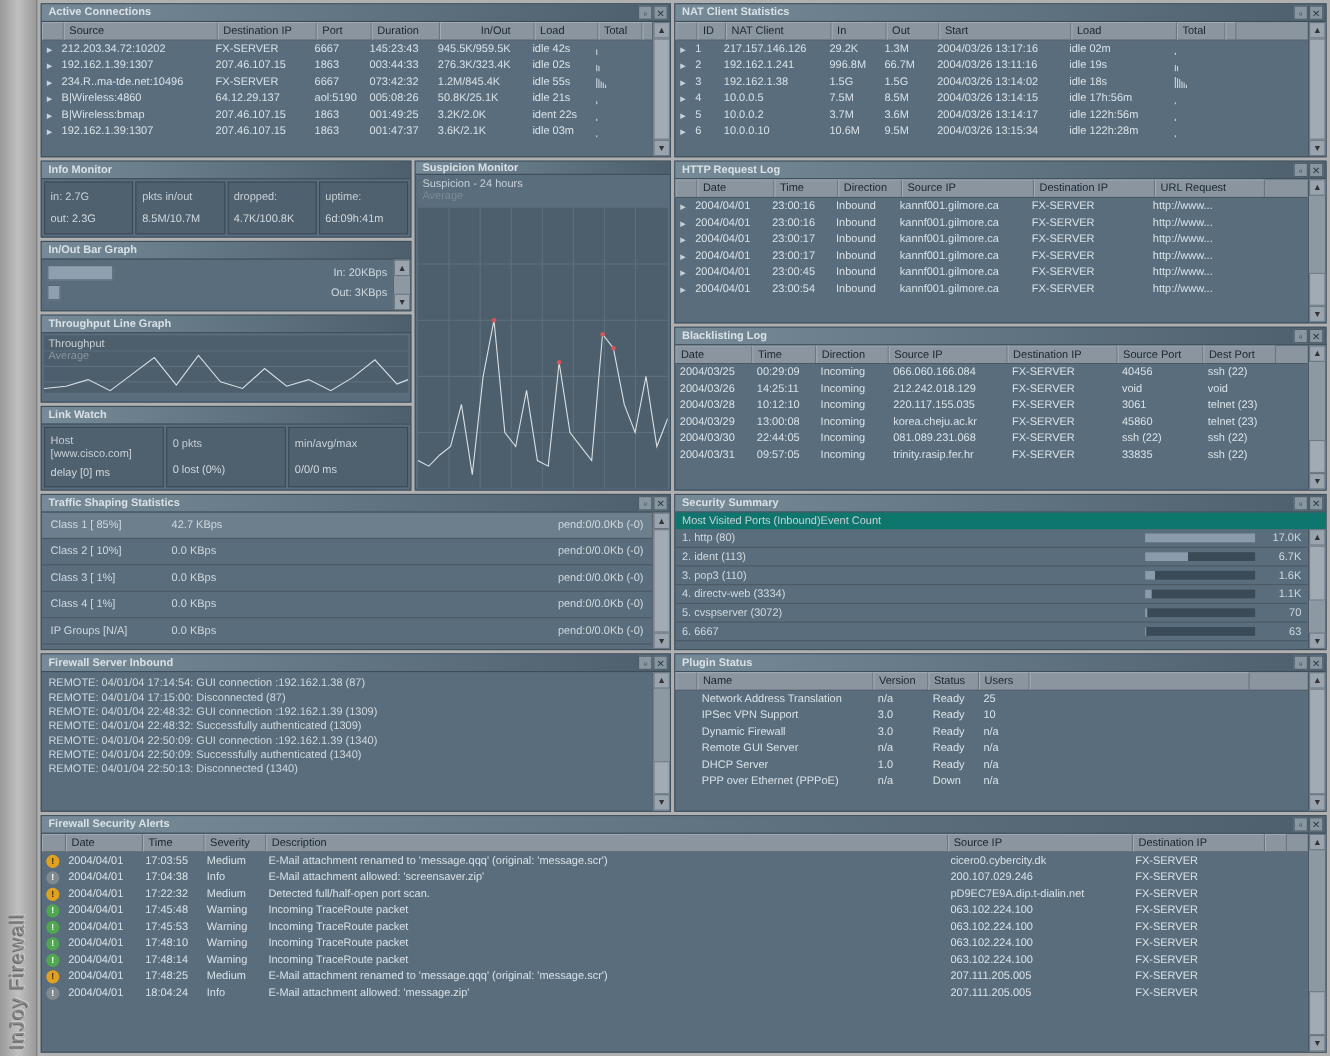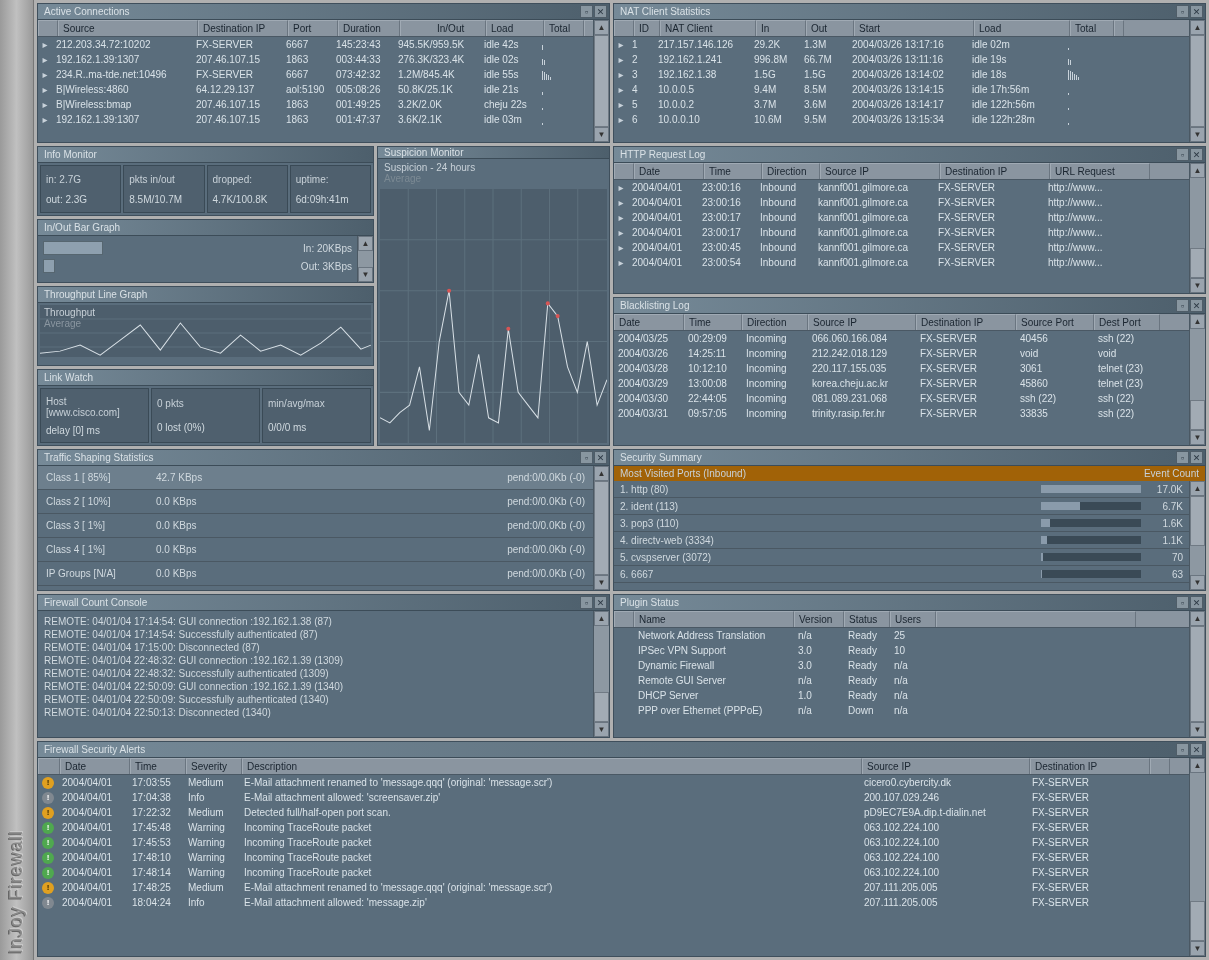--- a/index.html
+++ b/index.html
@@ -6,21 +6,21 @@
 body { background:#b0b0b0; width:1209px; height:960px; display:flex; }
 .brand-bar { width:34px; background:linear-gradient(to right,#9a9a9a,#c0c0c0,#9a9a9a); border-right:1px solid #777; display:flex; align-items:flex-end; justify-content:center; padding-bottom:6px; }
 .brand-bar span { writing-mode:vertical-rl; transform:rotate(180deg); font-size:18px; color:#888; text-shadow:1px 1px 0 #ccc,-1px -1px 0 #666; letter-spacing:1px; font-weight:normal; }
 .main { flex:1; padding:3px; display:flex; flex-direction:column; gap:3px; }
 .row { display:flex; gap:3px; }
 .col { display:flex; flex-direction:column; gap:3px; }
 .col-left { width:573px; }
 .col-right { flex:1; }
 .panel { background:#5a6d7c; border:1px solid #3f4f5c; display:flex; flex-direction:column; }
 .titlebar { height:16px; background:linear-gradient(to right,#768a98,#4d5f6c); display:flex; align-items:center; justify-content:space-between; padding:0 2px; border-bottom:1px solid #3c4c58; }
-.titlebar .t { color:#d9e1e6; font-weight:normal; font-size:10px; padding-left:4px; }
+.titlebar .t { color:#d9e1e6; font-weight:bold; font-size:10px; padding-left:4px; }
 .titlebar .ctrls { display:flex; gap:1px; }
 .winbtn { width:13px; height:13px; background:#8896a0; border:1px solid #4f5d68; color:#2c3844; font-size:9px; display:flex; align-items:center; justify-content:center; cursor:default; }
 .headers { display:flex; background:#8a95a0; border-bottom:1px solid #4a5864; height:17px; align-items:stretch; }
 .hcell { border-right:1px solid #6a7580; border-top:1px solid #a0aab4; border-left:1px solid #a0aab4; color:#1a2530; font-size:10px; display:flex; align-items:center; padding:0 4px; flex-shrink:0; }
 .body { flex:1; overflow:hidden; position:relative; }
 .row-data { display:flex; height:15px; align-items:center; color:#d9e2e8; font-size:10px; }
 .cell { padding:0 4px; flex-shrink:0; overflow:hidden; white-space:nowrap; text-overflow:clip; }
 .arrow-ico { width:14px; height:14px; display:flex; align-items:center; justify-content:center; color:#c8d2da; }
 .scroll-v { width:16px; background:#8d98a2; border-left:1px solid #4a5863; display:flex; flex-direction:column; }
 .scroll-v .sbtn { height:15px; background:#9aa4ae; border:1px solid #6a7580; display:flex; align-items:center; justify-content:center; color:#333; font-size:8px; }
@@ -33,21 +33,21 @@
 .line-graph { height:52px; background:#4d5e6c; position:relative; margin:2px; }
 .line-graph svg { position:absolute; inset:0; }
 .grid-line { stroke:#5d6f7c; stroke-width:1; }
 .data-line { stroke:#d8e0e6; stroke-width:1; fill:none; }
 .susp-body { flex:1; background:#4d5e6c; position:relative; margin:2px; }
 .traffic-row { height:24px; display:flex; align-items:center; color:#d0d9df; padding:0 8px; border-bottom:1px solid #4a5863; }
 .traffic-row.sel { background:#6d7f8d; }
 .traffic-row .pend { margin-left:auto; }
 .console-body { padding:4px 6px; color:#d0d9df; font-size:10px; overflow:hidden; }
 .console-body div { line-height:13px; }
-.sec-sum-hdr { display:flex; justify-content:space-between; background:#a16207; padding:2px 6px; color:#c8d1d8; font-size:10px; }
+.sec-sum-hdr { display:flex; background:#0f766e; padding:2px 6px; color:#c8d1d8; font-size:10px; }
 .sec-row { display:flex; align-items:center; height:17px; border-bottom:1px solid #4a5863; padding:0 6px; color:#d0d9df; }
 .sec-row .bar-w { width:100px; height:8px; background:#3a4a56; margin-left:auto; margin-right:6px; }
 .sec-row .bar-f { height:100%; background:#8a9bab; }
 .sec-row .cnt { width:36px; text-align:right; }
 .dot-ico { width:8px; height:8px; border-radius:50%; margin-right:6px; flex-shrink:0; }
 .dot-green { background:#5fb85f; }
 .dot-yellow { background:#d8b93f; }
 .dot-red { background:#c84f4f; }
 .alert-ico { width:12px; height:12px; border-radius:50%; margin:0 4px; flex-shrink:0; display:flex; align-items:center; justify-content:center; font-size:8px; font-weight:bold; }
 .a-med { background:#e0a020; color:#3a2800; }
@@ -151,21 +151,21 @@
                   </span>
                 </span>
               </div>
               <div class="row-data">
                 <span class="arrow-ico">▸</span>
   <span class="cell" style="width:140px">B|Wireless:bmap</span>
                 <span class="cell" style="width:90px">207.46.107.15</span>
   <span class="cell" style="width:50px">1863</span>
                 <span class="cell" style="width:62px">001:49:25</span>
   <span class="cell" style="width:86px">3.2K/2.0K</span>
-                <span class="cell" style="width:58px">cheju 22s</span>
+                <span class="cell" style="width:58px">ident 22s</span>
   <span class="cell" style="width:40px">
                   <span class="bars-cell">
                     <i style="height:1.5px"></i>
                   </span>
                 </span>
               </div>
               <div class="row-data">
                 <span class="arrow-ico">▸</span>
   <span class="cell" style="width:140px">192.162.1.39:1307</span>
                 <span class="cell" style="width:90px">207.46.107.15</span>
@@ -255,21 +255,21 @@
                     <i style="height:6px"></i>
                     <i style="height:4.5px"></i>
                     <i style="height:3px"></i>
                   </span>
                 </span>
               </div>
               <div class="row-data">
                 <span class="arrow-ico">▸</span>
   <span class="cell" style="width:26px">4</span>
                 <span class="cell" style="width:96px">10.0.0.5</span>
-  <span class="cell" style="width:50px">9.4M</span>
+  <span class="cell" style="width:50px">7.5M</span>
                 <span class="cell" style="width:48px">8.5M</span>
   <span class="cell" style="width:120px">2004/03/26 13:14:15</span>
                 <span class="cell" style="width:96px">idle 17h:56m</span>
   <span class="cell" style="width:44px">
                   <span class="bars-cell">
                     <i style="height:1.5px"></i>
                   </span>
                 </span>
               </div>
               <div class="row-data">
@@ -703,30 +703,29 @@
             <div style="flex:1"></div>
             <div class="sbtn">▼</div>
           </div>
         </div>
   </div>
 </div>
 
 <div class="row" style="height:144px;">
   <div class="panel col-left">
     <div class="titlebar">
-          <span class="t">Firewall Count Console</span>
+          <span class="t">Firewall Server Inbound</span>
           <div class="ctrls">
             <div class="winbtn">▫</div>
             <div class="winbtn">✕</div>
           </div>
         </div>
     <div class="wbody-flex">
           <div class="wbody-main console-body" id="body-console">
             <div>REMOTE: 04/01/04 17:14:54: GUI connection :192.162.1.38 (87)</div>
-            <div>REMOTE: 04/01/04 17:14:54: Successfully authenticated (87)</div>
             <div>REMOTE: 04/01/04 17:15:00: Disconnected (87)</div>
             <div>REMOTE: 04/01/04 22:48:32: GUI connection :192.162.1.39 (1309)</div>
             <div>REMOTE: 04/01/04 22:48:32: Successfully authenticated (1309)</div>
             <div>REMOTE: 04/01/04 22:50:09: GUI connection :192.162.1.39 (1340)</div>
             <div>REMOTE: 04/01/04 22:50:09: Successfully authenticated (1340)</div>
             <div>REMOTE: 04/01/04 22:50:13: Disconnected (1340)</div>
           </div>
           <div class="scroll-v">
             <div class="sbtn">▲</div>
             <div style="flex:1"></div>

